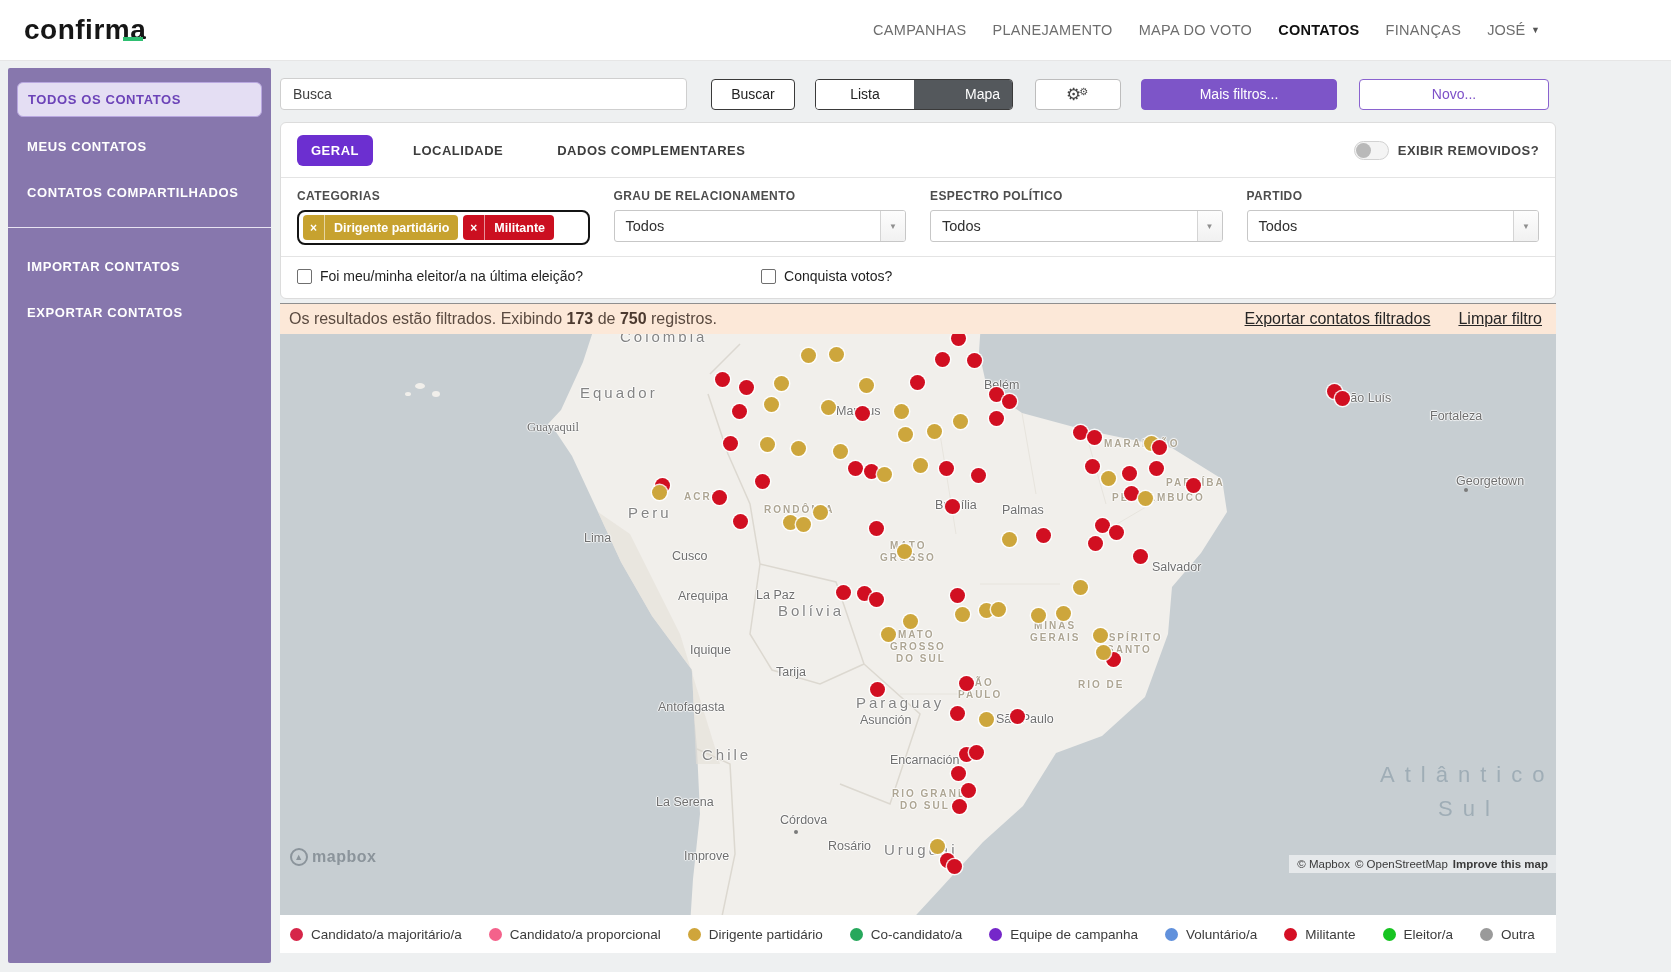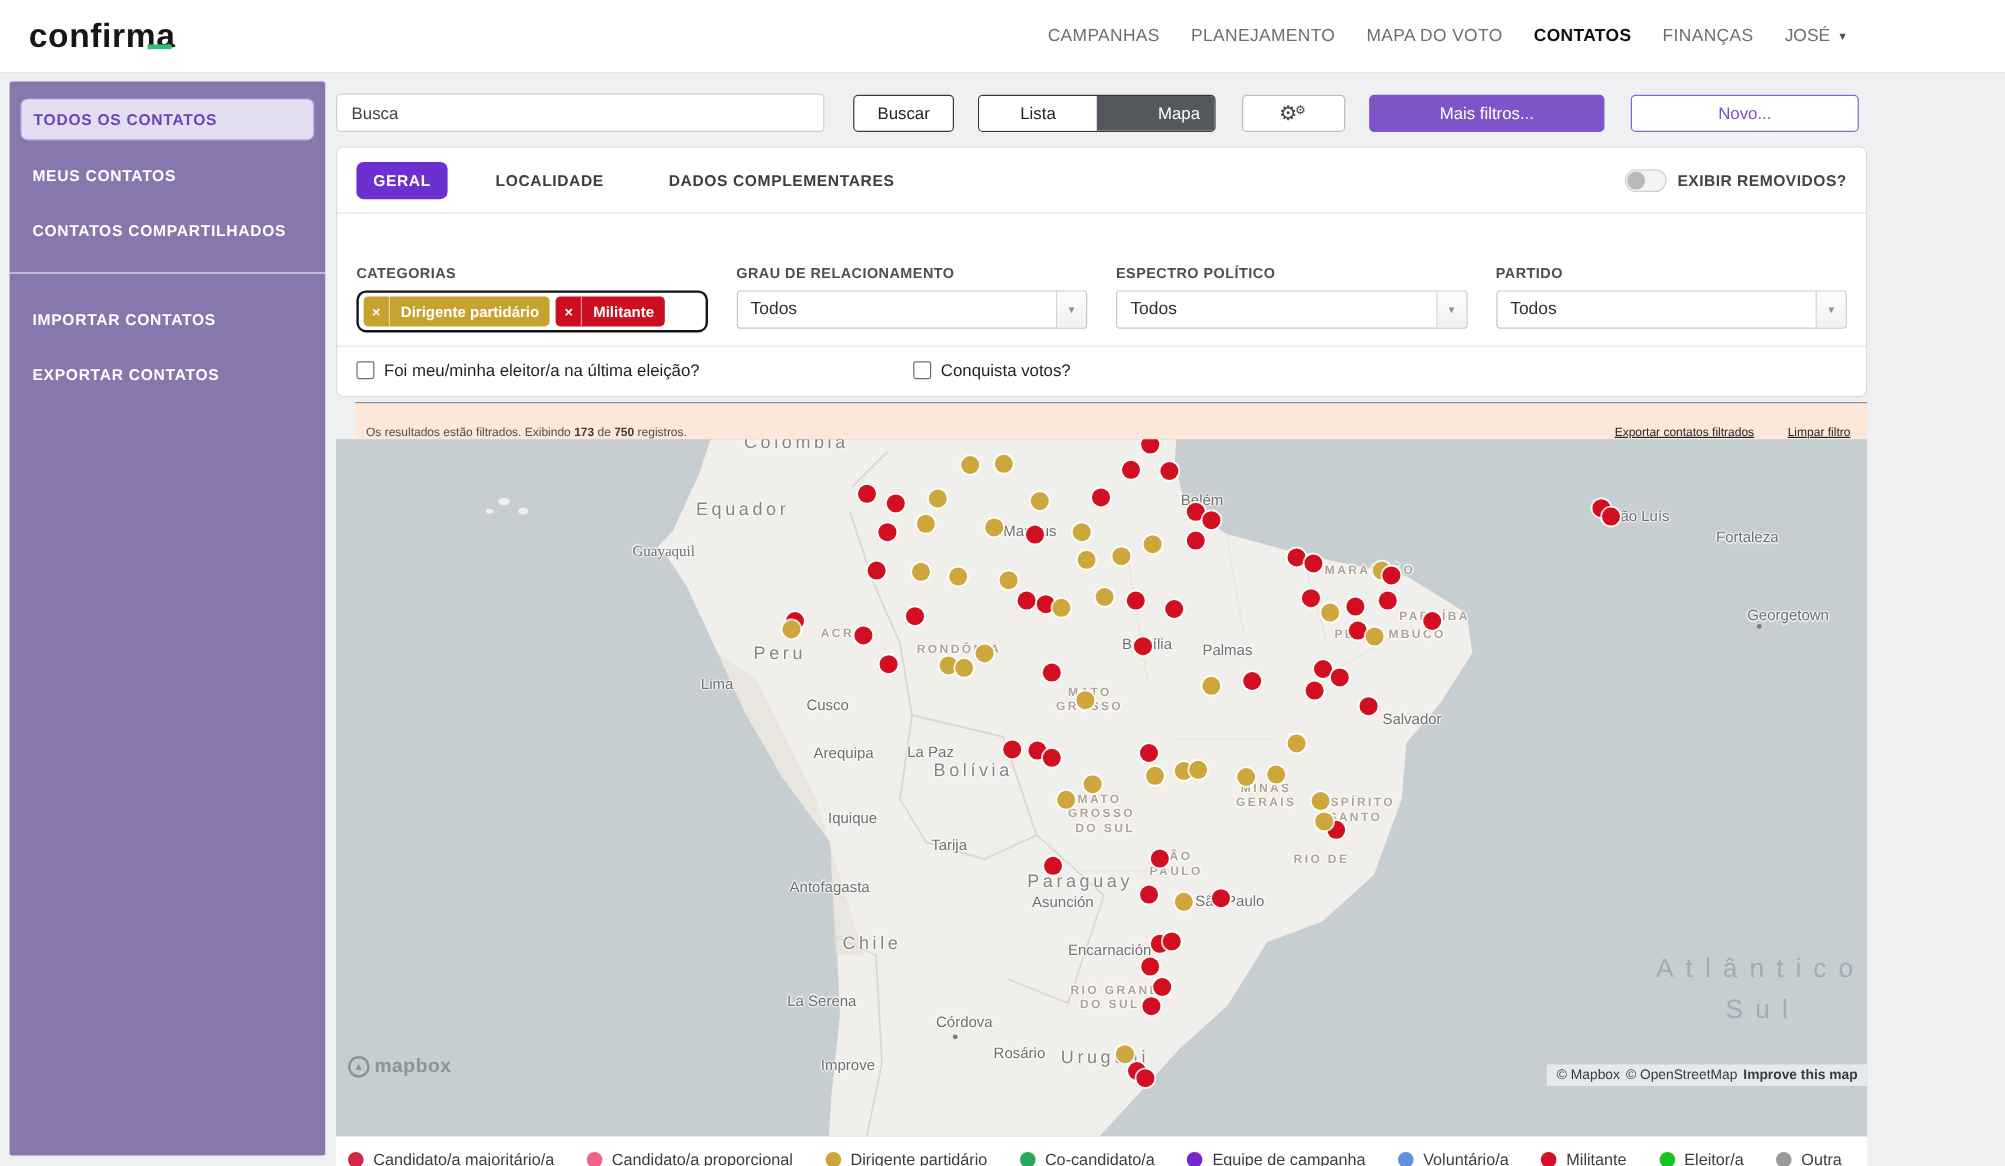--- a/index.html
+++ b/index.html
@@ -72,21 +72,21 @@
     font-size:13px; font-weight:bold; letter-spacing:.5px; color:#3d3d3d;
     padding:8px 14px; border-radius:6px; cursor:pointer; margin-right:26px;
   }
   .tab.active { background:#6c2fd0; color:#fff; }
   .removed-toggle { margin-left:auto; display:flex; align-items:center; gap:9px; }
   .switch { width:35px; height:19px; border-radius:10px; background:#f4f4f4; border:1px solid #d2d2d2; position:relative; cursor:pointer;}
   .switch .knob { position:absolute; left:1px; top:1px; width:15px; height:15px; border-radius:50%; background:#b9b9b9; }
   .removed-label { font-size:13px; font-weight:bold; letter-spacing:.4px; color:#444; }
   .panel-hr { border:none; border-top:1px solid #e4e4e4; margin:11px -16px; }
   .fields-row { display:flex; gap:24px; }
-  .field { width:296px;margin-top:32px; }
+  .field { width:296px; }
   .field-label { font-size:12px; font-weight:bold; color:#4d4d4d; letter-spacing:.4px; margin-bottom:7px; }
   .tags-box {
     height:35px; border:2px solid #141414; border-radius:8px; display:flex; align-items:center;
     padding:0 4px; gap:5px; background:#fff;
   }
   .tag { display:inline-flex; align-items:center; height:25px; border-radius:4px; color:#fff; font-size:12.5px; font-weight:bold; overflow:hidden;}
   .tag-x { padding:0 7px; border-right:1px solid rgba(255,255,255,.55); cursor:pointer; font-size:12px; align-self:stretch; display:flex; align-items:center;}
   .tag-label { padding:0 9px; white-space:nowrap; }
   .select {
     height:32px; border:1px solid #c7c7c7; border-radius:3px; background:#fff;
@@ -100,21 +100,21 @@
   }
   .checks-row { display:flex; align-items:center; }
   .check-item { display:flex; align-items:center; gap:8px; cursor:pointer; }
   .check-item + .check-item { margin-left:178px; }
   .checkbox { width:15px; height:15px; border:1.6px solid #6f6f6f; border-radius:2px; background:#fff; }
   .check-label { font-size:14px; color:#1f1f1f; }
 
   
   .results-bar {
     margin-top:4px; height:31px; background:#fce8d8; border-top:1px solid #8f8f8f;
-    display:flex; align-items:flex-end; padding:0 14px 0 9px; font-size:10px; color:#5a4a40;margin-left:16px;
+    display:flex; align-items:center; padding:0 14px 0 9px; font-size:16px; color:#5a4a40;
   }
   .results-bar b { color:#4c3a30; }
   .results-links { margin-left:auto; display:flex; gap:28px; }
   .link { color:#262626; text-decoration:underline; cursor:pointer; }
 
   
   .map {
     position:relative; width:1276px; height:581px; background:#c7ced2; overflow:hidden;
   }
   .map svg { position:absolute; left:0; top:0; }

